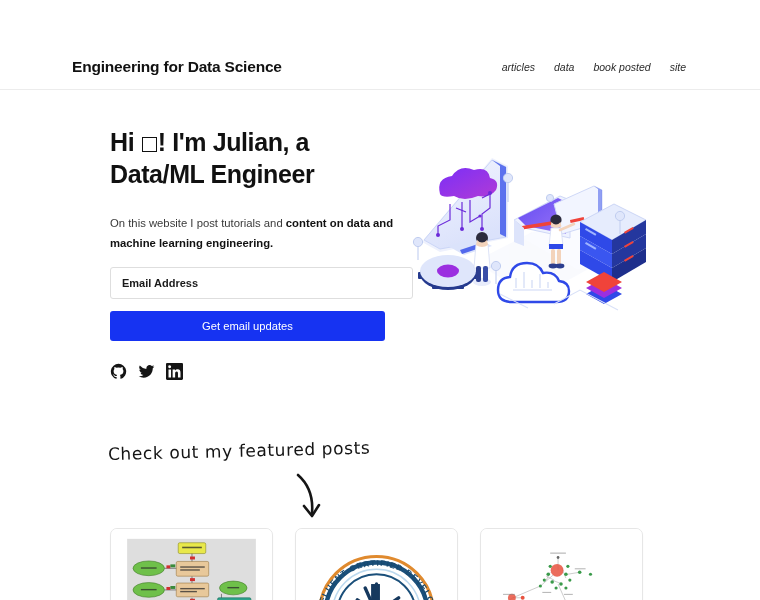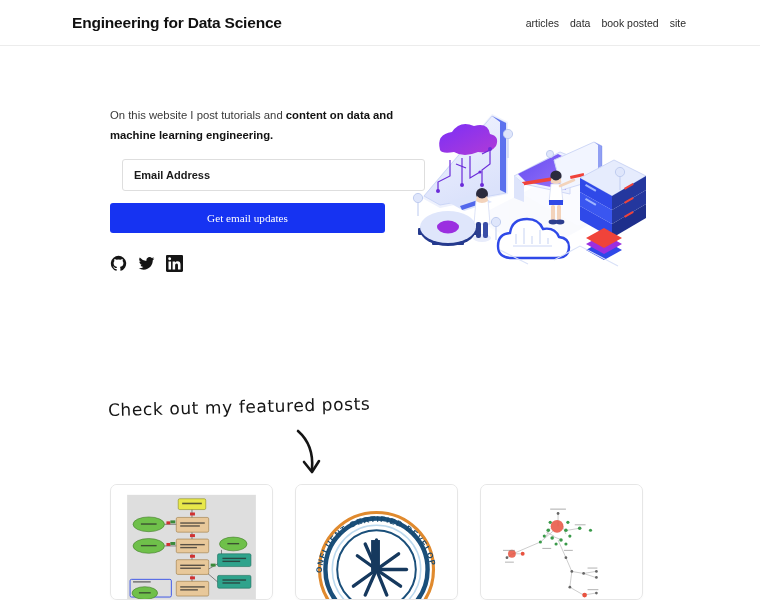--- a/index.html
+++ b/index.html
@@ -23,34 +23,36 @@
   
   .site-header {
     position: relative;
     height: 46px;
     border-bottom: 1px solid #ececec;
     background: #ffffff;
     display: flex;
     align-items: center;
     justify-content: space-between;
     padding: 0 74px 0 72px;
+    margin-top: 44px;
   }
 
   .site-title {
     font-size: 15.5px;
     font-weight: bold;
     color: #111111;
     letter-spacing: -0.2px;
     white-space: nowrap;
   }
 
   .nav {
     display: flex;
     align-items: flex-end;
-    gap: 11px;
+    gap: 19px;
+    font-style: italic;
   }
 
   .nav-link {
     font-size: 10.5px;
     color: #2b2b2b;
     text-decoration: none;
     white-space: nowrap;
     cursor: pointer;
   }
 
@@ -104,34 +106,33 @@
     width: 303px;
     height: 32px;
     border: 1px solid #dedede;
     border-radius: 3px;
     padding: 0 11px;
     font-size: 11px;
     font-family: "Liberation Sans", sans-serif;
     color: #111;
     background: #fff;
     outline: none;
-    margin-left: 12px;
   }
   .email-input::placeholder { color: #1a1a1a; font-weight: bold; opacity: 1; }
 
   .submit-btn {
     margin-top: 12px;
     width: 275px;
     height: 30px;
     background: #1633f2;
     border: none;
     border-radius: 3px;
     color: #ffffff;
     font-size: 11.2px;
-    font-family: Liberation Serif, serif;
+    font-family: Liberation Sans, sans-serif;
     cursor: pointer;
     display: block;
   }
 
   
   .social {
     margin-top: 22px;
     display: flex;
     align-items: center;
     gap: 11px;
@@ -218,20 +219,21 @@
       <a class="nav-link">articles</a>
       <a class="nav-link">data</a>
       <a class="nav-link">book posted</a>
       <a class="nav-link">site</a>
     </nav>
   </header>
 
   <section class="hero">
     <div class="hero-left">
 
+      <h1 class="hero-title"><span>Hi </span><span class="tofu"></span><span>! I'm Julian, a Data/ML Engineer</span></h1>
 
       <p class="hero-p"><span>On this website I post tutorials and </span><b>content on data and machine learning engineering.</b></p>
 
 
       <div class="signup">
         <input class="email-input" type="email" placeholder="Email Address" style="">
         <button class="submit-btn">Get email updates</button>
       </div>
 
       <div class="social">

